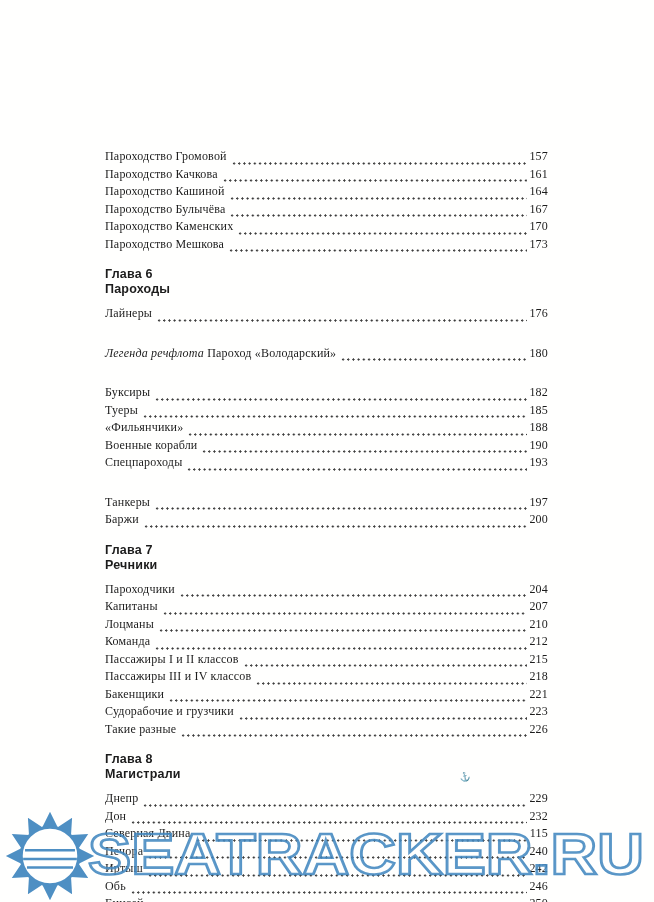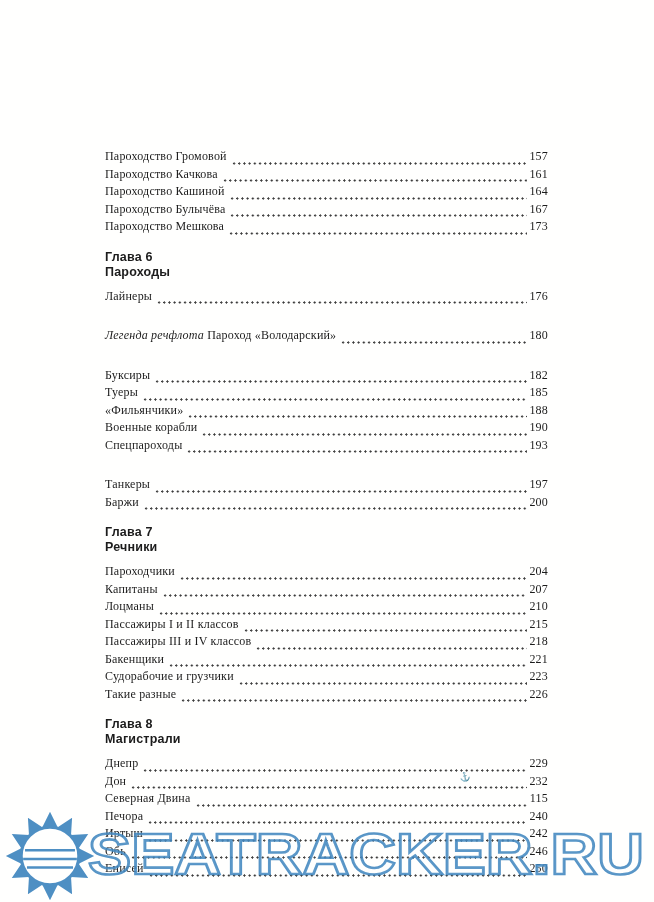--- a/index.html
+++ b/index.html
@@ -105,20 +105,25 @@
         <span class="toc-label">Пароходство Кашиной</span>
         <span class="dots"></span>
         <span class="toc-page">164</span>
       </div>
       <div class="toc-row">
         <span class="toc-label">Пароходство Булычёва</span>
         <span class="dots"></span>
         <span class="toc-page">167</span>
       </div>
       <div class="toc-row">
+        <span class="toc-label">Пароходство Каменских</span>
+        <span class="dots"></span>
+        <span class="toc-page">170</span>
+      </div>
+      <div class="toc-row">
         <span class="toc-label">Пароходство Мешкова</span>
         <span class="dots"></span>
         <span class="toc-page">173</span>
       </div>
       <div class="chapter-heading">
         <div class="chapter-label">Глава 6</div>
         <div class="chapter-title">Пароходы</div>
       </div>
       <div class="toc-row">
         <span class="toc-label">Лайнеры</span>
@@ -176,20 +181,25 @@
       </div>
       <div class="toc-row">
         <span class="toc-label">Капитаны</span>
         <span class="dots"></span>
         <span class="toc-page">207</span>
       </div>
       <div class="toc-row">
         <span class="toc-label">Лоцманы</span>
         <span class="dots"></span>
         <span class="toc-page">210</span>
+      </div>
+      <div class="toc-row">
+        <span class="toc-label">Команда</span>
+        <span class="dots"></span>
+        <span class="toc-page">212</span>
       </div>
       <div class="toc-row">
         <span class="toc-label">Пассажиры I и II классов</span>
         <span class="dots"></span>
         <span class="toc-page">215</span>
       </div>
       <div class="toc-row">
         <span class="toc-label">Пассажиры III и IV классов</span>
         <span class="dots"></span>
         <span class="toc-page">218</span>

